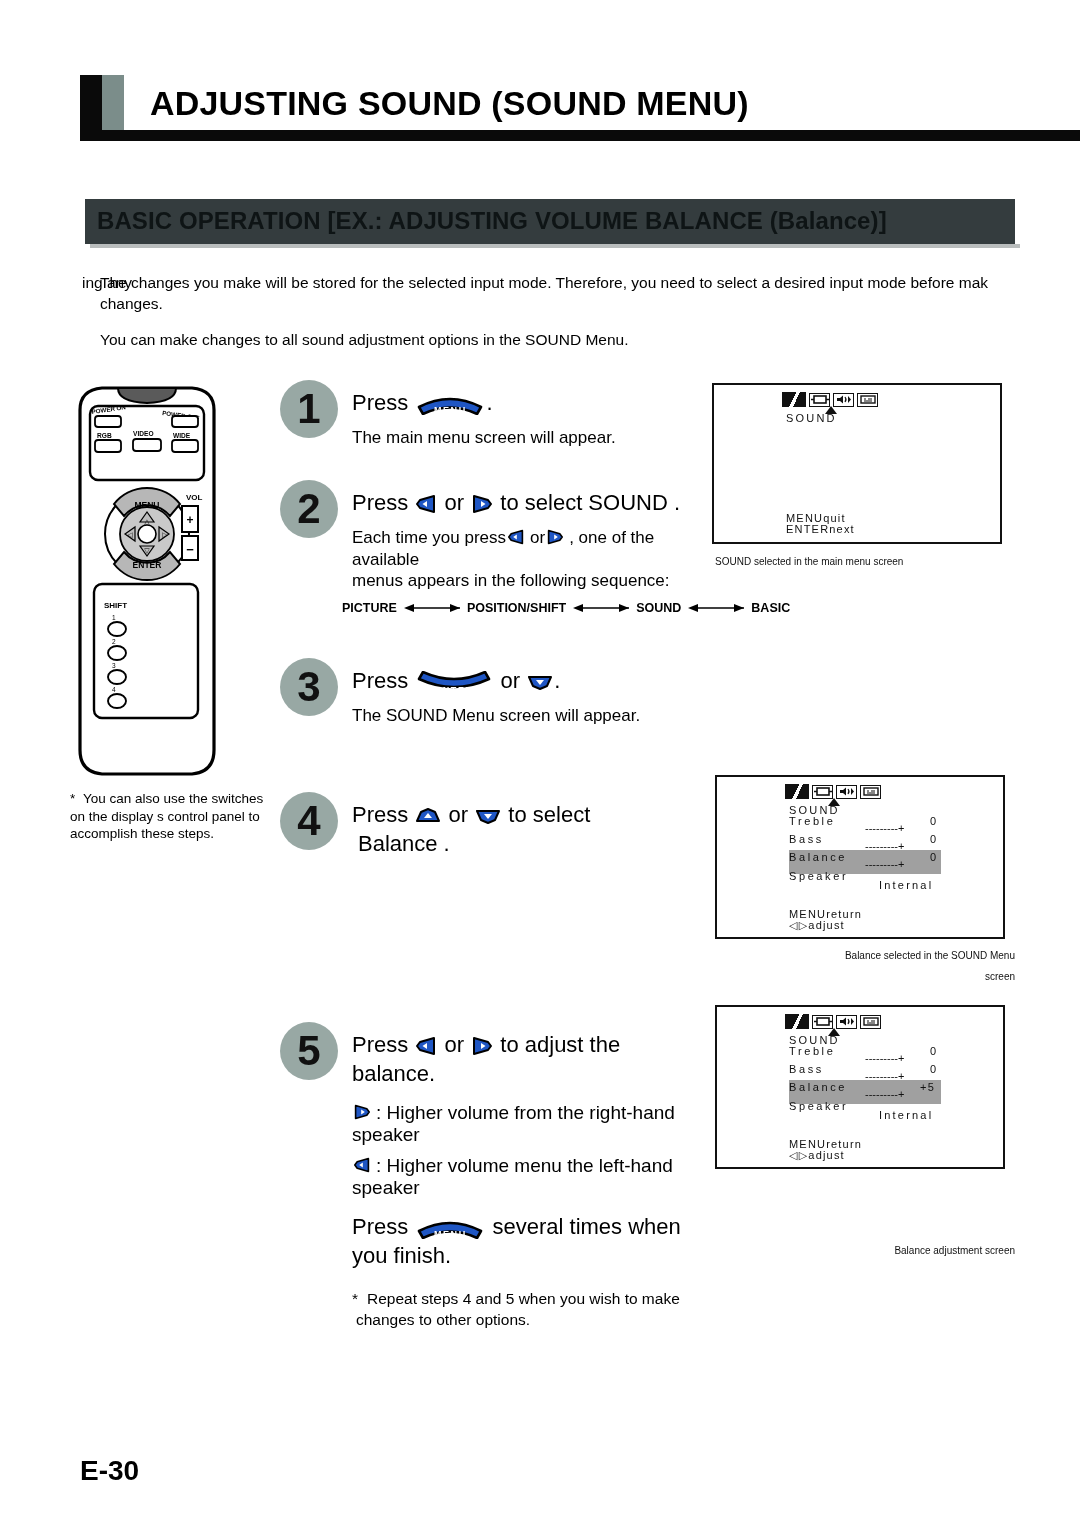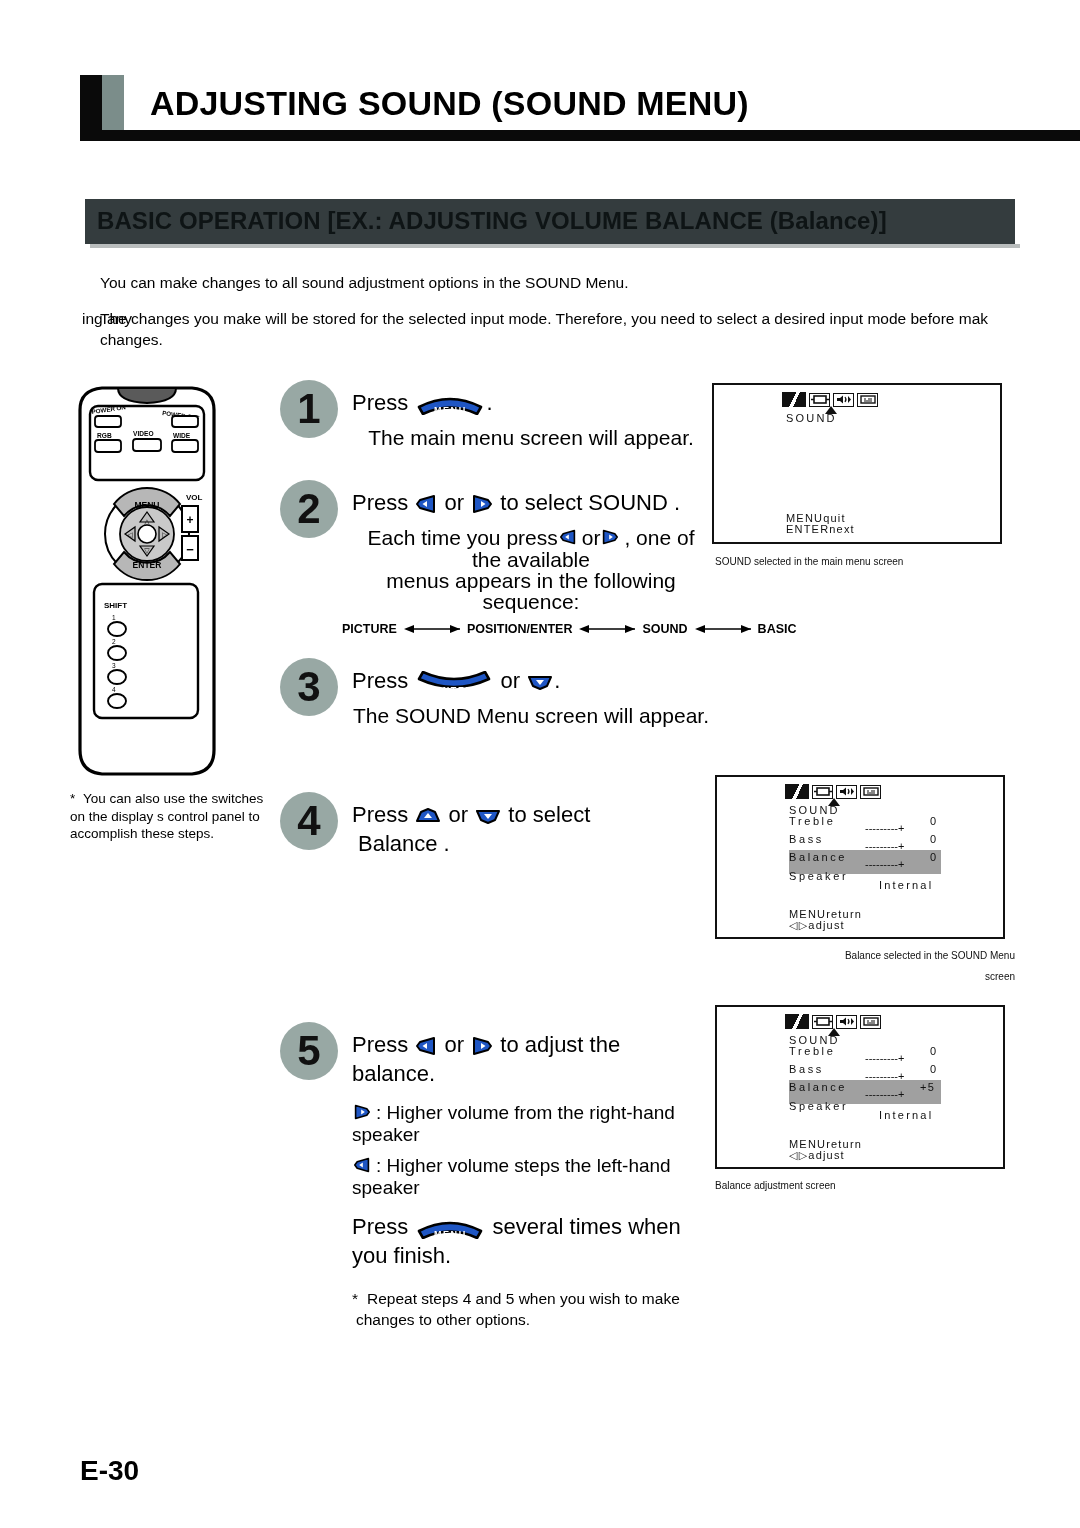--- a/index.html
+++ b/index.html
@@ -42,21 +42,21 @@
   .note-left .star{position:absolute;left:0;top:0;}
   .note-left .body{margin-left:13px;}
 
   
   .steps{position:absolute;left:280px;top:380px;width:430px;}
   .step{position:relative;margin-bottom:0;}
   .circle{position:absolute;left:0;top:0;width:58px;height:58px;border-radius:50%;
           background:#98a8a4;color:#111;font-size:42px;font-weight:bold;
           text-align:center;line-height:58px;font-family:"Liberation Sans",sans-serif;}
   .step-main{margin-left:72px;font-size:22px;line-height:29px;padding-top:8px;white-space:nowrap;}
-  .step-sub{margin-left:72px;font-size:21px;line-height:21px;padding-top:10px;text-align:center;}
+  .step-sub{margin-left:72px;font-size:17px;line-height:21px;padding-top:10px;}
   .sub-indent{margin-left:72px;font-size:19px;line-height:22px;}
 
   
   .pill{display:inline-block;position:relative;vertical-align:middle;
         width:66px;height:22px;margin:0 3px;}
   .pill.wide{width:74px;}
   .pill svg{position:absolute;left:0;top:0;}
   .pill span{position:absolute;left:0;top:3px;width:100%;text-align:center;
              color:#fff;font-size:9px;font-weight:bold;letter-spacing:1.6px;
              font-family:"Liberation Sans",sans-serif;}
@@ -106,22 +106,22 @@
     <div class="hdr-title">ADJUSTING SOUND (SOUND MENU)</div>
   </div>
   <div class="hdr-rule"></div>
 
   <div class="subhdr">
     <div class="subhdr-title">BASIC OPERATION [EX.: ADJUSTING VOLUME BALANCE (Balance)]</div>
   </div>
   <div class="subhdr-sh"></div>
 
   <div class="intro">
+    <p><span class="overlap-wrap"><span class="ov-a">The changes you make will be stored for the selected input mode.  Therefore, you need to select a desired input mode before mak</span><span class="ov-b">ing any</span></span><br><span>changes.</span></p>
     <p>You can make changes to all sound adjustment options in the SOUND Menu.</p>
-    <p><span class="overlap-wrap"><span class="ov-a">The changes you make will be stored for the selected input mode.  Therefore, you need to select a desired input mode before mak</span><span class="ov-b">ing any</span></span><br><span>changes.</span></p>
   </div>
 
   <div class="remote">
     <svg width="220" height="400" viewBox="0 0 220 400">
 
       <path d="M18 28 Q18 8 40 6 L130 6 Q152 8 152 28 L152 368 Q152 390 130 392 L40 392 Q18 390 18 368 Z" fill="#fff" stroke="#000" stroke-width="3.2"></path>
 
       <path d="M56 6 L114 6 Q114 20 85 21 Q56 20 56 6 Z" fill="#5a5a5a" stroke="#000" stroke-width="2"></path>
 
       <rect x="28" y="24" width="114" height="74" rx="8" fill="#fff" stroke="#000" stroke-width="2.4"></rect>
@@ -232,21 +232,21 @@
       </div>
       <div class="seq">
         <span class="lbl">PICTURE</span>
         <span class="dbl">
           <svg width="56" height="12" viewBox="0 0 56 12">
               <path d="M8 6 L56 6" stroke="#000" stroke-width="1.6"></path>
               <path d="M0 6 L10 2 L10 10 Z" fill="#000"></path>
               <path d="M56 6 L46 2 L46 10 Z" fill="#000"></path>
             </svg>
         </span>
-        <span class="lbl">POSITION/ENTER</span>
+        <span class="lbl">POSITION/SHIFT</span>
         <span class="dbl">
           <svg width="56" height="12" viewBox="0 0 56 12">
               <path d="M8 6 L56 6" stroke="#000" stroke-width="1.6"></path>
               <path d="M0 6 L10 2 L10 10 Z" fill="#000"></path>
               <path d="M56 6 L46 2 L46 10 Z" fill="#000"></path>
             </svg>
         </span>
         <span class="lbl">SOUND</span>
         <span class="dbl">
           <svg width="56" height="12" viewBox="0 0 56 12">
@@ -329,21 +329,21 @@
               <path d="M10 7 L10 13 L14.5 10 Z" fill="#fff"></path>
             </svg>
         </span><span>: Higher volume from the right-hand speaker</span>
       </div>
       <div class="sub-indent" style="padding-top:9px;">
         <span class="akey">
           <svg width="18" height="16" viewBox="0 0 22 20">
               <path d="M19 2 L19 18 L5 14 L2 10 L5 6 Z" fill="#1f56c4" stroke="#000" stroke-width="2" stroke-linejoin="round"></path>
               <path d="M12 7 L12 13 L7.5 10 Z" fill="#fff"></path>
             </svg>
-        </span><span>: Higher volume steps the left-hand speaker</span>
+        </span><span>: Higher volume menu the left-hand speaker</span>
       </div>
     </div>
   </div>
 
   <div class="fin">
     <div class="fin-main">
       <span>Press</span>
       <span class="pill">
         <svg width="66" height="22" viewBox="0 0 66 22">
           <path d="M2 14 Q33 -2 64 14 L60 21 Q33 8 6 21 Z" fill="#1f56c4" stroke="#000" stroke-width="2.6" stroke-linejoin="round"></path>
@@ -492,17 +492,17 @@
 
       <div class="osd-lbl" style="left:72px;top:93px;">Speaker</div>
       <div class="osd-val" style="left:162px;top:102px;letter-spacing:2.2px;">Internal</div>
 
       <div class="osd-txt" style="left:72px;top:131px;letter-spacing:1.2px;">MENUreturn</div>
       <div class="osd-txt" style="left:72px;top:142px;letter-spacing:1.2px;">
         <span>◁▷</span><span>adjust</span>
       </div>
     </div>
   </div>
-  <div class="osd-cap" style="left:715px;top:1175px;width:300px;">Balance  adjustment screen</div>
+  <div class="osd-cap" style="left:715px;top:1240px;width:300px;text-align:right;">Balance  adjustment screen</div>
 
   <div class="footer">E-30</div>
 
 </div>
 
 </body></html>

